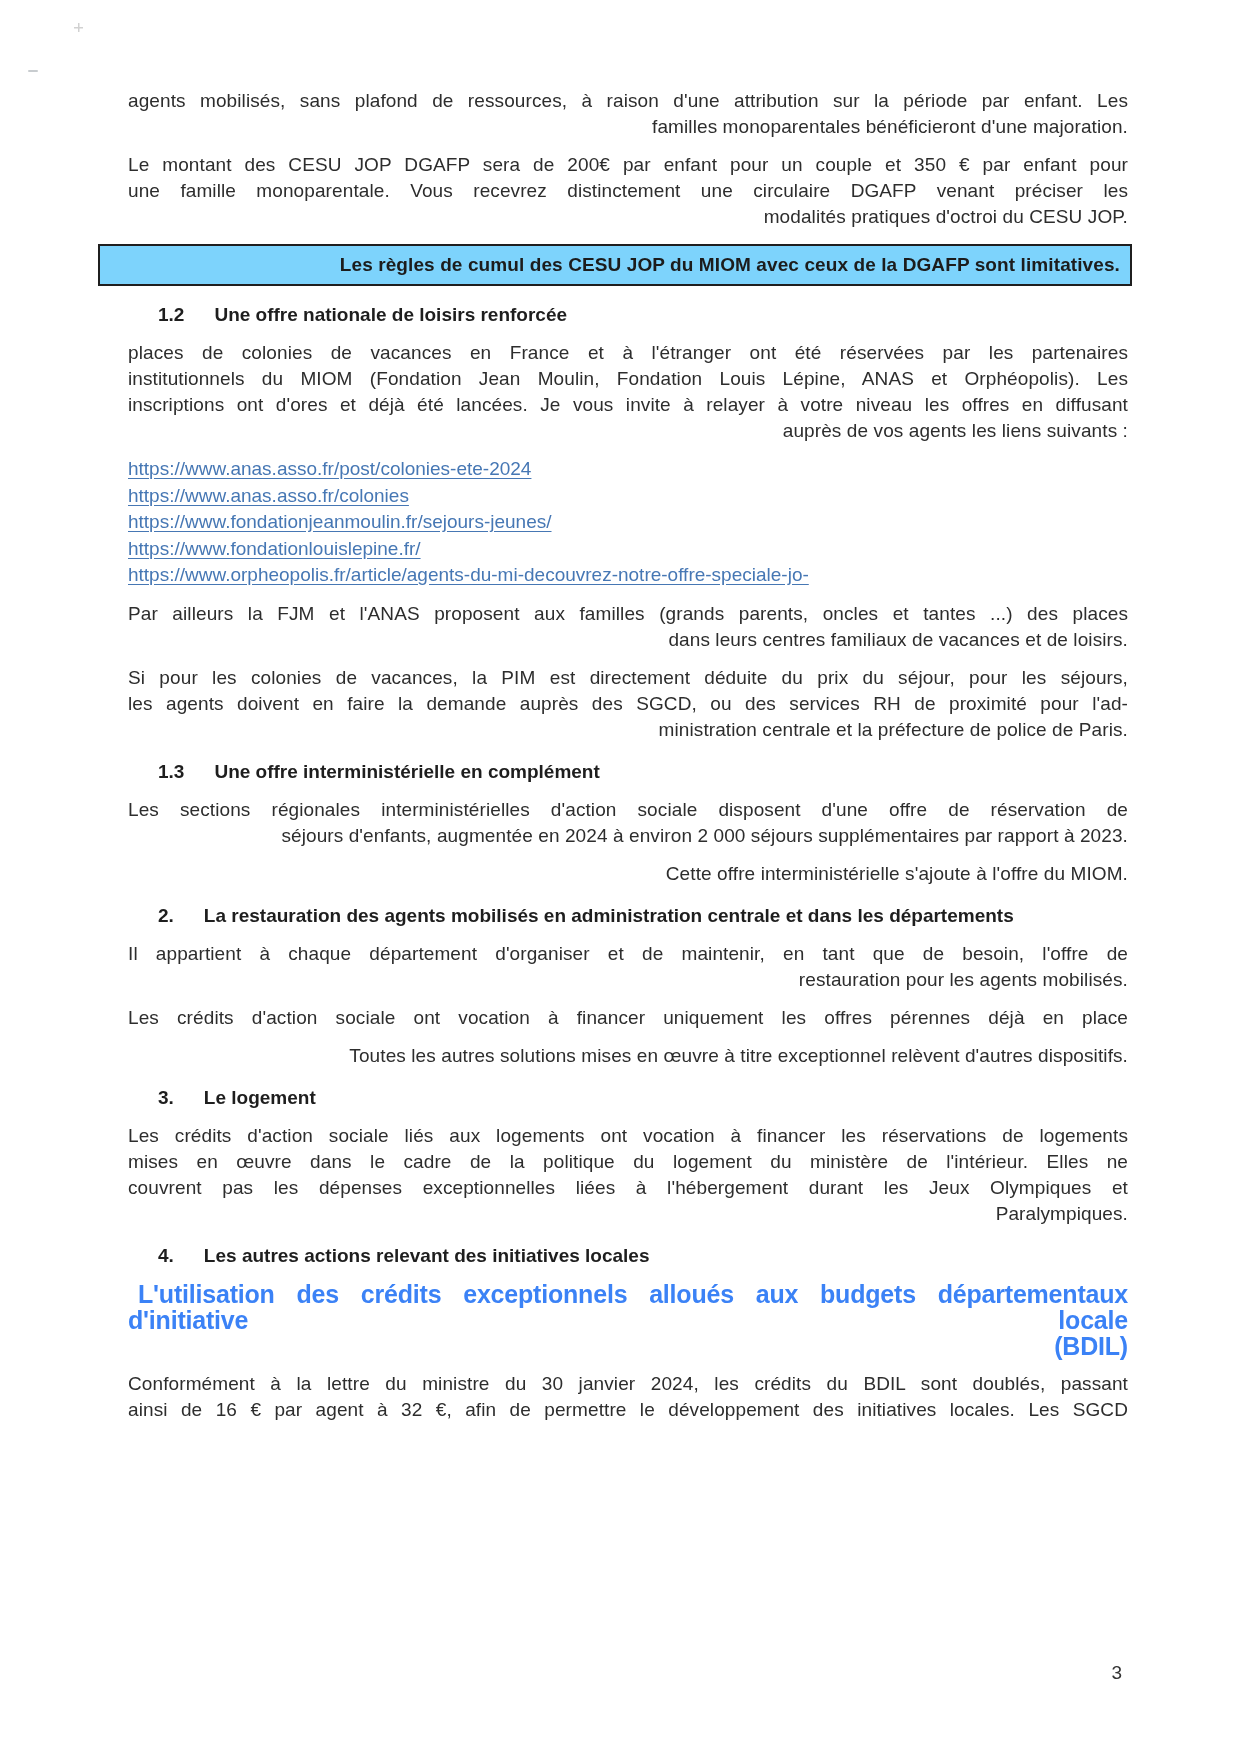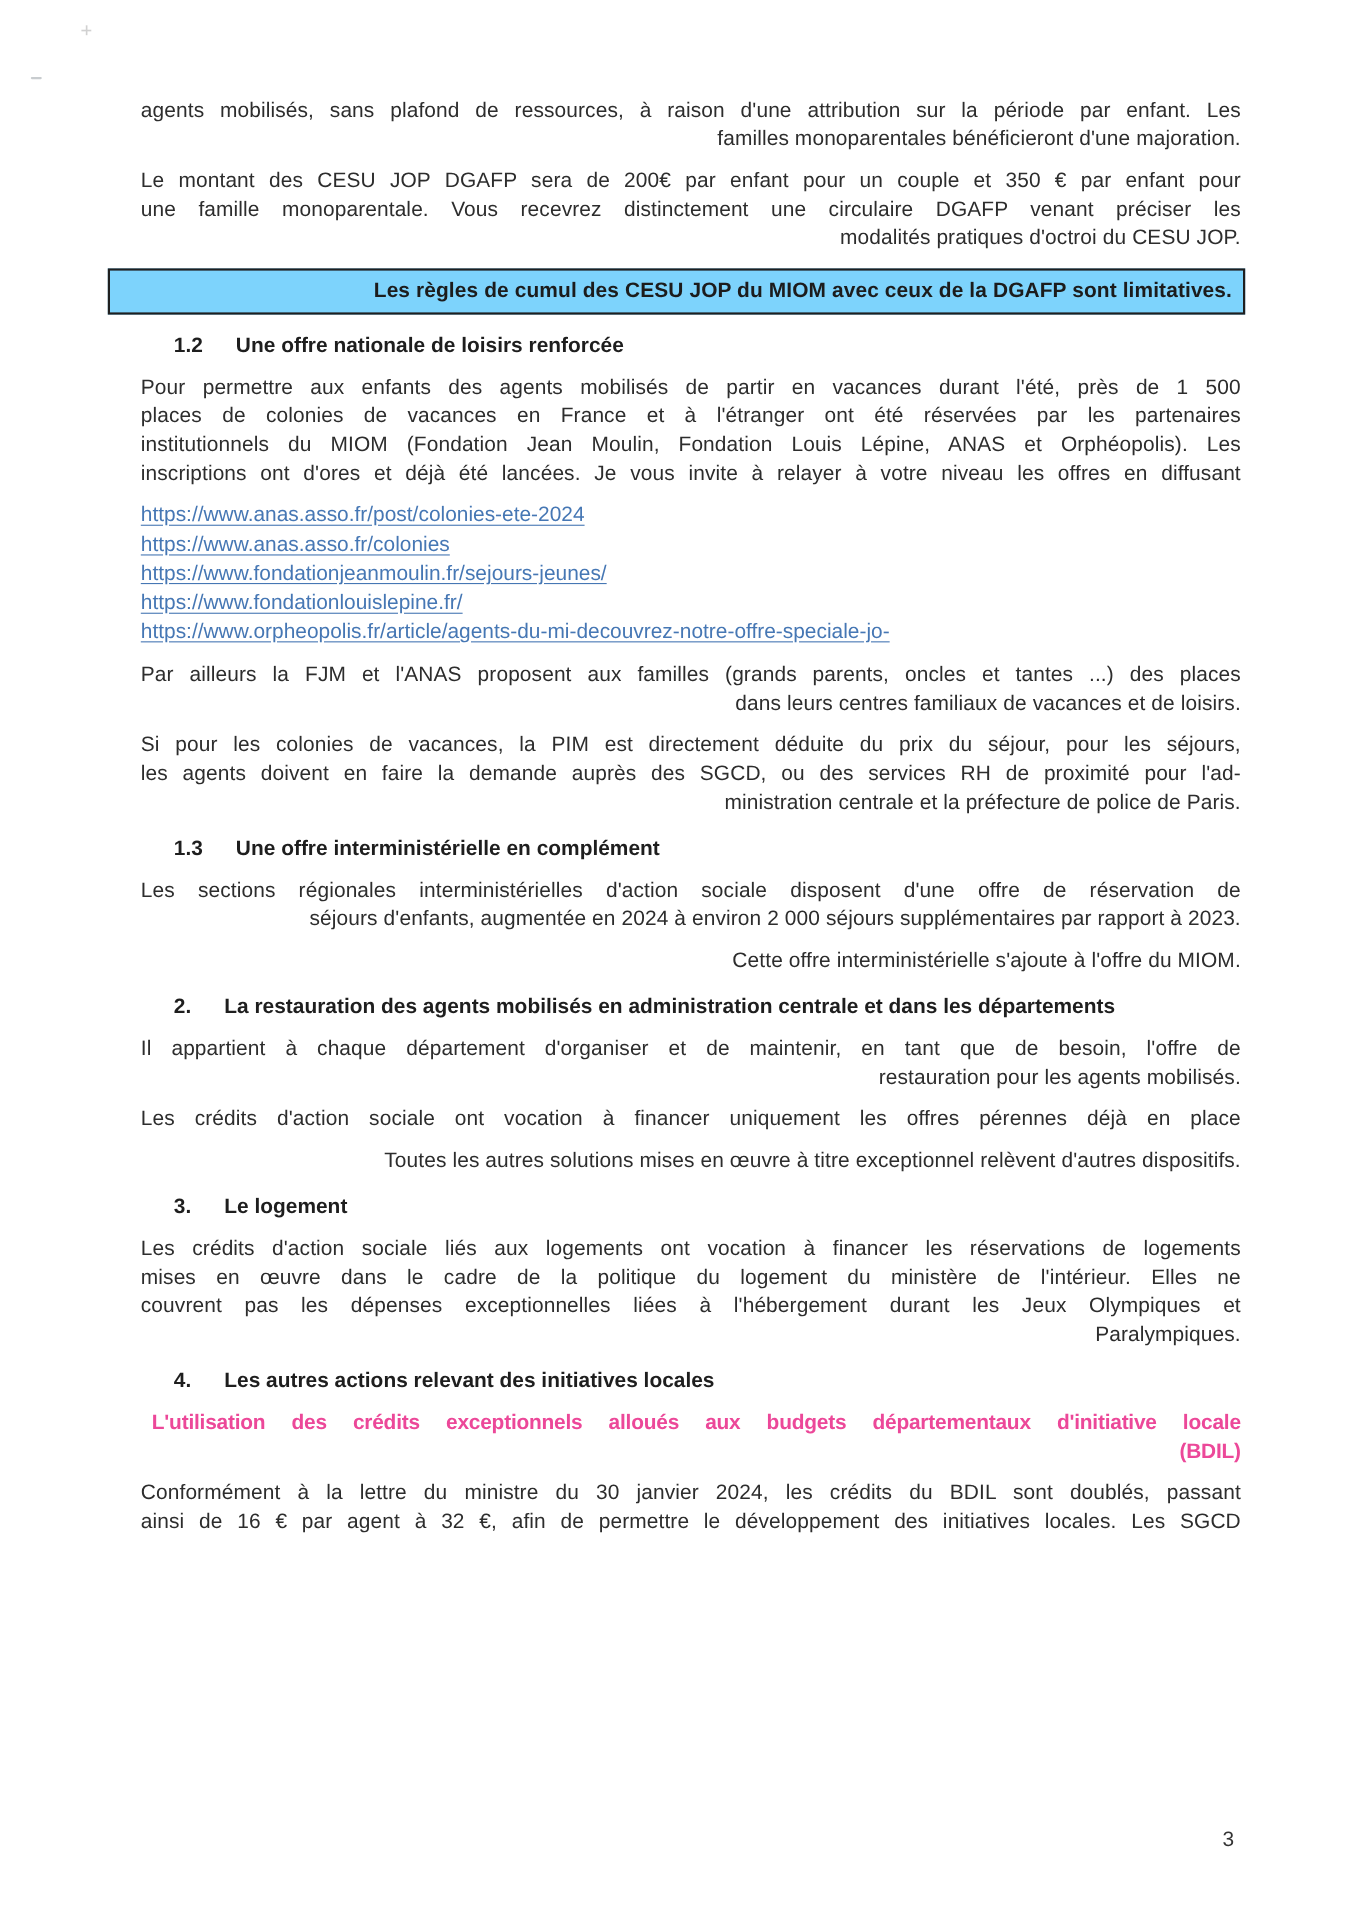--- a/index.html
+++ b/index.html
@@ -51,21 +51,21 @@
     display: block;
     font-size: 19px;
     line-height: 26.5px;
     color: #4677b4;
     text-decoration: underline;
     text-decoration-color: #4677b4;
     text-underline-offset: 3px;
     cursor: pointer;
     width: fit-content;
   }
-  .bold-para .ln { font-weight: bold; color: #ec4899; font-size: 19px; letter-spacing: -0.2px; }
+  .bold-para .ln { font-weight: bold; color: #3b82f6; font-size: 25px; letter-spacing: -0.2px; }
   .bold-para .first { text-indent: 10px; }
   .pagenum {
     position: absolute;
     top: 1662px;
     right: 118px;
     font-size: 19px;
     color: #333333;
   }
   .speck { position: absolute; }
   .speck-plus {
@@ -104,24 +104,24 @@
     <div class="rulebox">
       <div class="ln e">Les règles de cumul des CESU JOP du MIOM avec ceux de la DGAFP sont limitatives.</div>
     </div>
 
     <div class="hd">
       <span class="hnum">1.2</span>
       <span class="hlabel">Une offre nationale de loisirs renforcée</span>
     </div>
 
     <div class="para">
-      <div class="ln j">Pour permettre aux enfants des agents mobilisés de partir en vacances durant l'été, près de 1 500</div>
       <div class="ln j">places de colonies de vacances en France et à l'étranger ont été réservées par les partenaires</div>
       <div class="ln j">institutionnels du MIOM (Fondation Jean Moulin, Fondation Louis Lépine, ANAS et Orphéopolis). Les</div>
       <div class="ln j">inscriptions ont d'ores et déjà été lancées. Je vous invite à relayer à votre niveau les offres en diffusant</div>
+      <div class="ln e">auprès de vos agents les liens suivants :</div>
     </div>
 
     <div class="linkblock">
       <a class="lnk">https://www.anas.asso.fr/post/colonies-ete-2024</a>
       <a class="lnk">https://www.anas.asso.fr/colonies</a>
       <a class="lnk">https://www.fondationjeanmoulin.fr/sejours-jeunes/</a>
       <a class="lnk">https://www.fondationlouislepine.fr/</a>
       <a class="lnk">https://www.orpheopolis.fr/article/agents-du-mi-decouvrez-notre-offre-speciale-jo-</a>
     </div>
 

